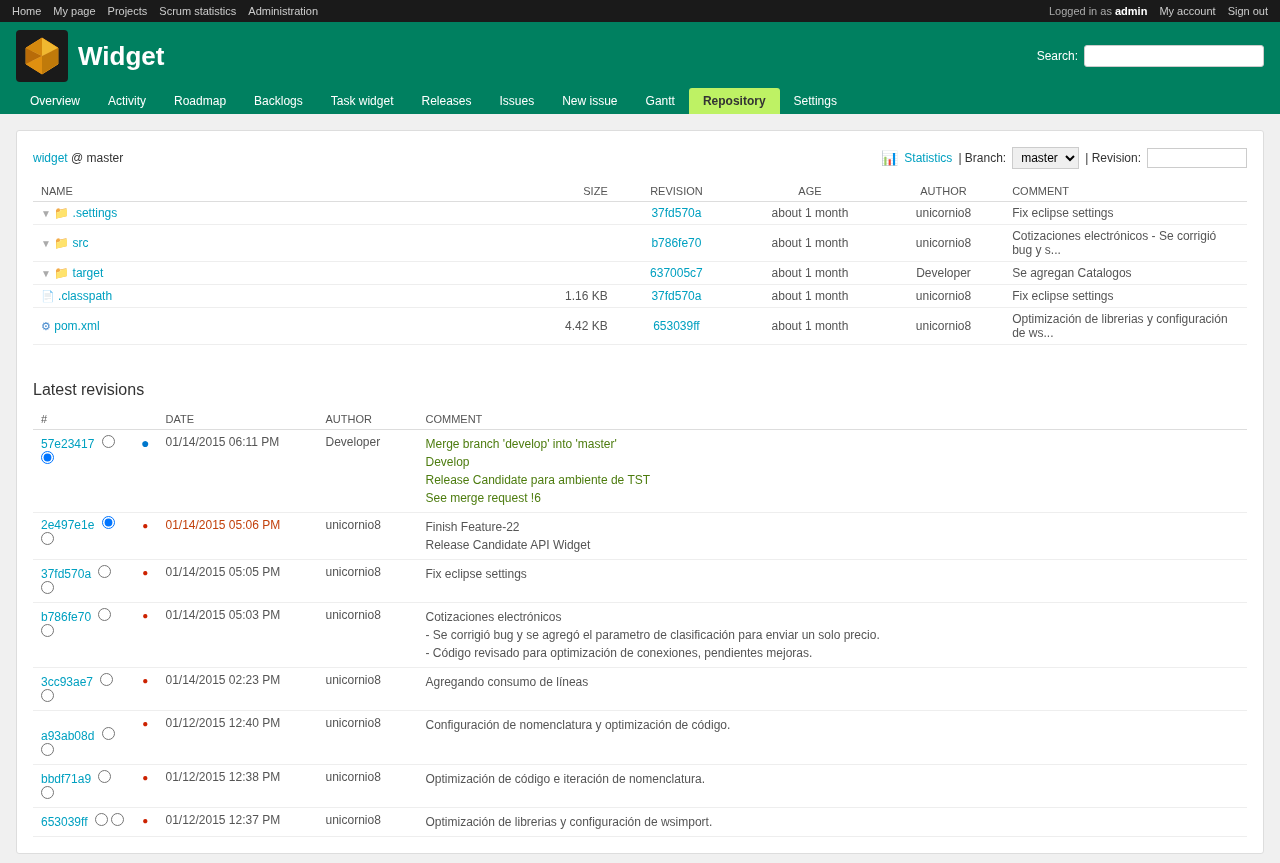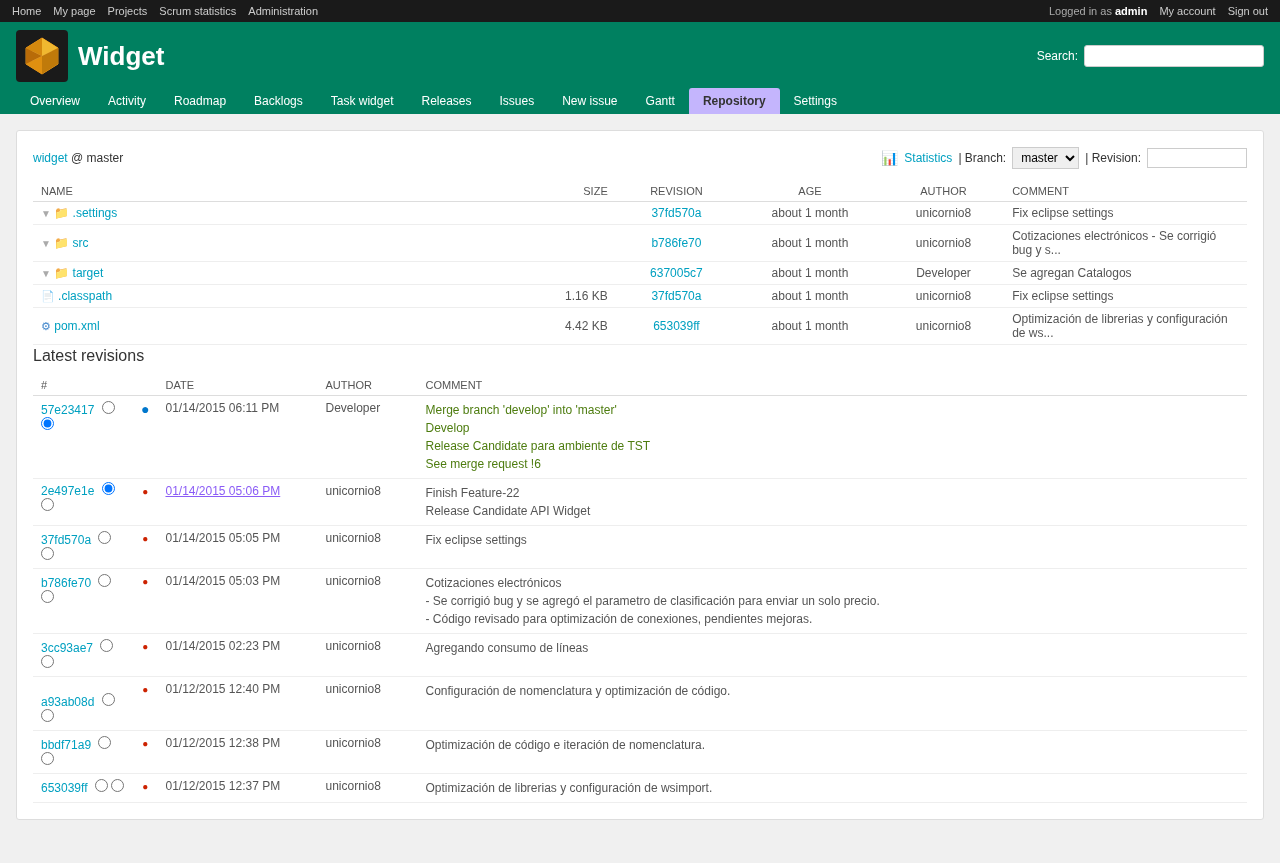--- a/index.html
+++ b/index.html
@@ -64,21 +64,21 @@
     }
     .tab-nav a {
       display: inline-block;
       padding: 6px 14px;
       color: #fff;
       text-decoration: none;
       font-size: 12px;
       border-radius: 3px 3px 0 0;
     }
     .tab-nav a.active {
-      background: #c4b5fd;
+      background: #bef264;
       color: #333;
       font-weight: bold;
     }
 
     
     .main-content {
       margin: 16px;
       background: #fff;
       border: 1px solid #ddd;
       border-radius: 3px;
@@ -103,21 +103,21 @@
       padding: 2px 4px;
       font-size: 12px;
       width: 100px;
     }
     .stats-icon { color: #888; font-size: 14px; }
 
     
     .file-table {
       width: 100%;
       border-collapse: collapse;
-      margin-bottom: 2px;
+      margin-bottom: 36px;
     }
     .file-table th {
       text-align: center;
       font-size: 11px;
       font-weight: normal;
       color: #555;
       border-bottom: 1px solid #ddd;
       padding: 4px 8px;
       text-transform: uppercase;
     }
@@ -353,21 +353,21 @@
     <td style="vertical-align:top;padding-top:3px;">
       <a href="#" class="hash-link">2e497e1e</a>
       <span style="margin-left:4px;">
         <input type="radio" name="rev-left" checked="" style="">
         <input type="radio" name="rev-right" style="">
       </span>
     </td>
     <td style="width:20px;text-align:center;vertical-align:top;padding-top:5px;">
       <span style="color:#cc2200;font-size:10px;">●</span>
     </td>
-    <td style="white-space:nowrap;color:#8b5cf6;vertical-align:top;text-decoration:underline;">01/14/2015 05:06 PM</td>
+    <td style="white-space:nowrap;color:#c2410c;vertical-align:top;">01/14/2015 05:06 PM</td>
     <td style="color:#555;vertical-align:top;">unicornio8</td>
     <td style="color:#555;vertical-align:top;line-height:1.5;">Finish Feature-22<br>Release Candidate API Widget</td>
   </tr>
         <tr>
     <td style="vertical-align:top;padding-top:5px;">
       <a href="#" class="hash-link">37fd570a</a>
       <span style="margin-left:4px;">
         <input type="radio" name="rev-left" style="">
         <input type="radio" name="rev-right" style="">
       </span>

